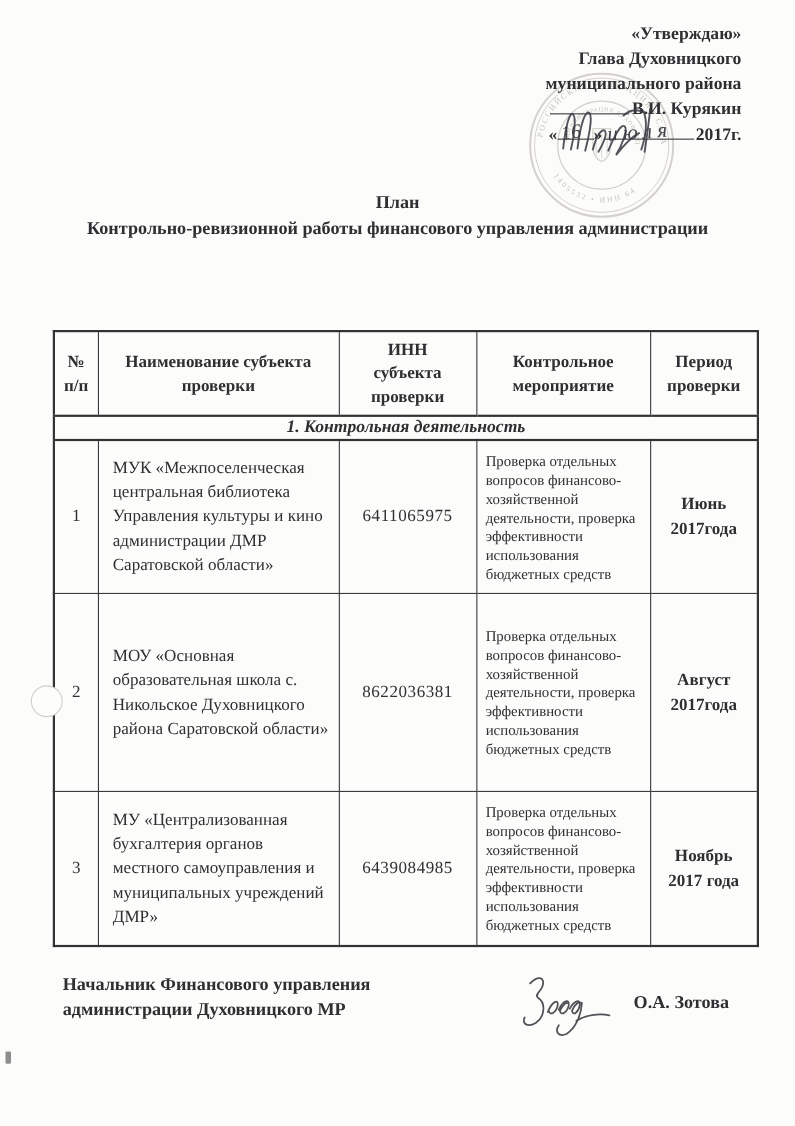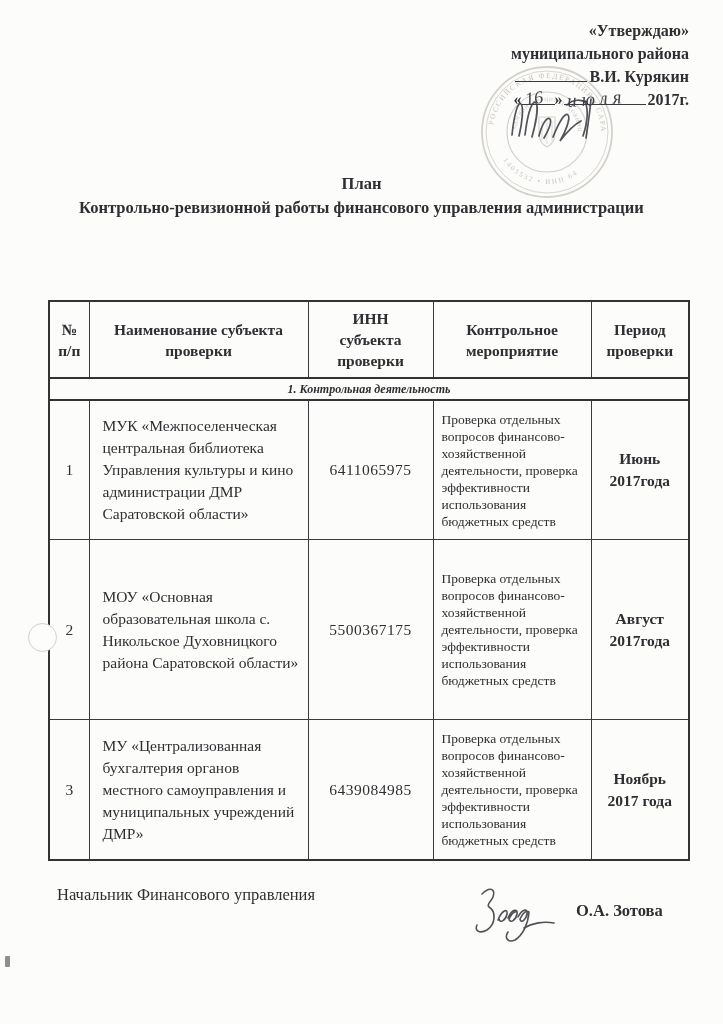--- a/index.html
+++ b/index.html
@@ -9,21 +9,21 @@
     width:723px;height:1024px;
     margin:0 auto;
     background:#fcfcfa;
     overflow:hidden;
     font-family:"Liberation Serif","DejaVu Serif",serif;
     color:#2f2f33;
   }
 
   
   .approval{
-    position:absolute;top:19px;right:34px;
+    position:absolute;top:19px;right:49px;
     text-align:right;font-weight:bold;font-size:16px;line-height:23px;
     z-index:3;
   }
   .a-line{white-space:nowrap;}
   .blank{display:inline-block;border-bottom:1.6px solid #3a3a3e;position:relative;vertical-align:baseline;}
   .blank-sig{width:72px;height:14px;margin-right:2px;}
   .blank-day{width:33px;height:14px;}
   .blank-month{width:82px;height:14px;margin:0 2px 0 1px;}
   .hand{
     position:absolute;bottom:-3px;left:3px;
@@ -64,40 +64,40 @@
   .col-inn{width:125px;}
   .col-act{width:158px;}
   .col-per{width:98px;}
   .plan-table thead th{
     font-weight:bold;text-align:center;vertical-align:middle;
     white-space:pre-line;line-height:21px;height:71px;font-size:15.5px;
     border-bottom:2px solid #333336;
   }
   .section-row td{
     height:20px;text-align:center;font-weight:bold;font-style:italic;
-    font-size:12px;padding:0 2px;border-bottom:2px solid #333336;
+    font-size:16px;padding:0 2px;border-bottom:2px solid #333336;
     white-space:pre-line;
   }
   .cell-num{text-align:center;vertical-align:middle;}
   .cell-name{text-align:left;vertical-align:middle;padding-left:13px !important;line-height:22px;}
   .cell-inn{text-align:center;vertical-align:middle;letter-spacing:.5px;margin-left:18px;}
   .cell-act{
     text-align:left;vertical-align:middle;
     font-size:13.5px;line-height:17px;
     padding-left:8px !important;padding-right:12px !important;margin-top:32px;
   }
   .cell-per{text-align:center;vertical-align:middle;white-space:pre-line;line-height:22px;font-weight:bold;}
   .row-1 td{height:134px;}
   .row-2 td{height:175px;}
   .row-3 td{height:135px;}
 
   
   .footer-block{
     position:absolute;left:57px;top:883px;
-    font-weight:normal;font-size:16.5px;line-height:23px;z-index:3;
+    font-weight:bold;font-size:16.5px;line-height:23px;z-index:3;
   }
   .signer-name{
     position:absolute;left:576px;top:901px;
     font-weight:bold;font-size:16.5px;z-index:3;white-space:nowrap;
   }
 
   
   .hole-punch{
     position:absolute;left:28px;top:623px;width:27px;height:27px;
     border-radius:50%;background:#fdfdfc;border:1.3px solid #d2cfca;
@@ -134,20 +134,21 @@
     <text font-size="7" fill="#8e857c" opacity="0.6" letter-spacing="2" font-family="Liberation Serif, serif">
       <textPath href="#arcBottom" startOffset="18%">1405532 • ИНН 64</textPath>
     </text>
     <text font-size="5.5" fill="#8e857c" opacity="0.6" letter-spacing="0.6" font-family="Liberation Serif, serif">
       <textPath href="#arcInner" startOffset="2%">АДМИНИСТРАЦИЯ ДУХОВНИЦКОГО РАЙОНА</textPath>
     </text>
   </svg>
 
   <div class="approval">
     <div class="a-line">«Утверждаю»</div>
+    <div class="a-line">Глава Духовницкого</div>
     <div class="a-line">муниципального района</div>
     <div class="a-line">
       <span class="blank blank-sig"></span><span>В.И. Курякин</span>
     </div>
     <div class="a-line date-line">
       <span>«</span><span class="blank blank-day"><i class="hand hand-day">16</i></span><span>»</span><span class="blank blank-month"><i class="hand hand-month">июля</i></span><span>2017г.</span>
     </div>
   </div>
 
   <svg class="sig-kuryakin" width="118" height="52" viewBox="0 0 118 52">
@@ -198,38 +199,39 @@
         <td class="cell-num">1</td>
         <td class="cell-name">МУК «Межпоселенческая центральная библиотека Управления культуры и кино администрации ДМР Саратовской области»</td>
         <td class="cell-inn">6411065975</td>
         <td class="cell-act">Проверка отдельных вопросов финансово-хозяйственной деятельности, проверка эффективности использования бюджетных средств</td>
         <td class="cell-per">Июнь
 2017года</td>
       </tr>
       <tr class="row-2">
         <td class="cell-num">2</td>
         <td class="cell-name">МОУ «Основная образовательная школа с. Никольское Духовницкого района Саратовской области»</td>
-        <td class="cell-inn">5500367175</td>
+        <td class="cell-inn">8622036381</td>
         <td class="cell-act">Проверка отдельных вопросов финансово-хозяйственной деятельности, проверка эффективности использования бюджетных средств</td>
         <td class="cell-per">Август
 2017года</td>
       </tr>
       <tr class="row-3">
         <td class="cell-num">3</td>
         <td class="cell-name">МУ «Централизованная бухгалтерия органов местного самоуправления и муниципальных учреждений ДМР»</td>
         <td class="cell-inn">6439084985</td>
         <td class="cell-act">Проверка отдельных вопросов финансово-хозяйственной деятельности, проверка эффективности использования бюджетных средств</td>
         <td class="cell-per">Ноябрь
 2017 года</td>
       </tr>
     </tbody>
   </table>
 
   <div class="footer-block">
     <div>Начальник Финансового управления</div>
+    <div>администрации Духовницкого МР</div>
   </div>
 
   <svg class="sig-zotova" width="112" height="64" viewBox="0 0 112 64">
     <g fill="none" stroke="#3a3a42" stroke-width="1.6" stroke-linecap="round" opacity="0.88">
       <path d="M14,12 C22,4 28,7 25,15 C23,20 18,22 21,25 C28,29 28,42 19,48 C12,52 6,49 9,43"></path>
       <path d="M30,38 C34,28 40,26 39,32 C38,38 32,42 31,37"></path>
       <path d="M40,36 C44,27 50,26 49,32 C48,38 42,42 41,37 C44,31 47,29 49,30"></path>
       <path d="M50,35 C54,27 60,26 59,32 C58,38 53,42 52,37 C55,30 59,28 61,30 C60,42 55,53 47,58 C40,61 36,56 40,50"></path>
       <path d="M56,46 C64,41 76,39 86,41"></path>
     </g>

